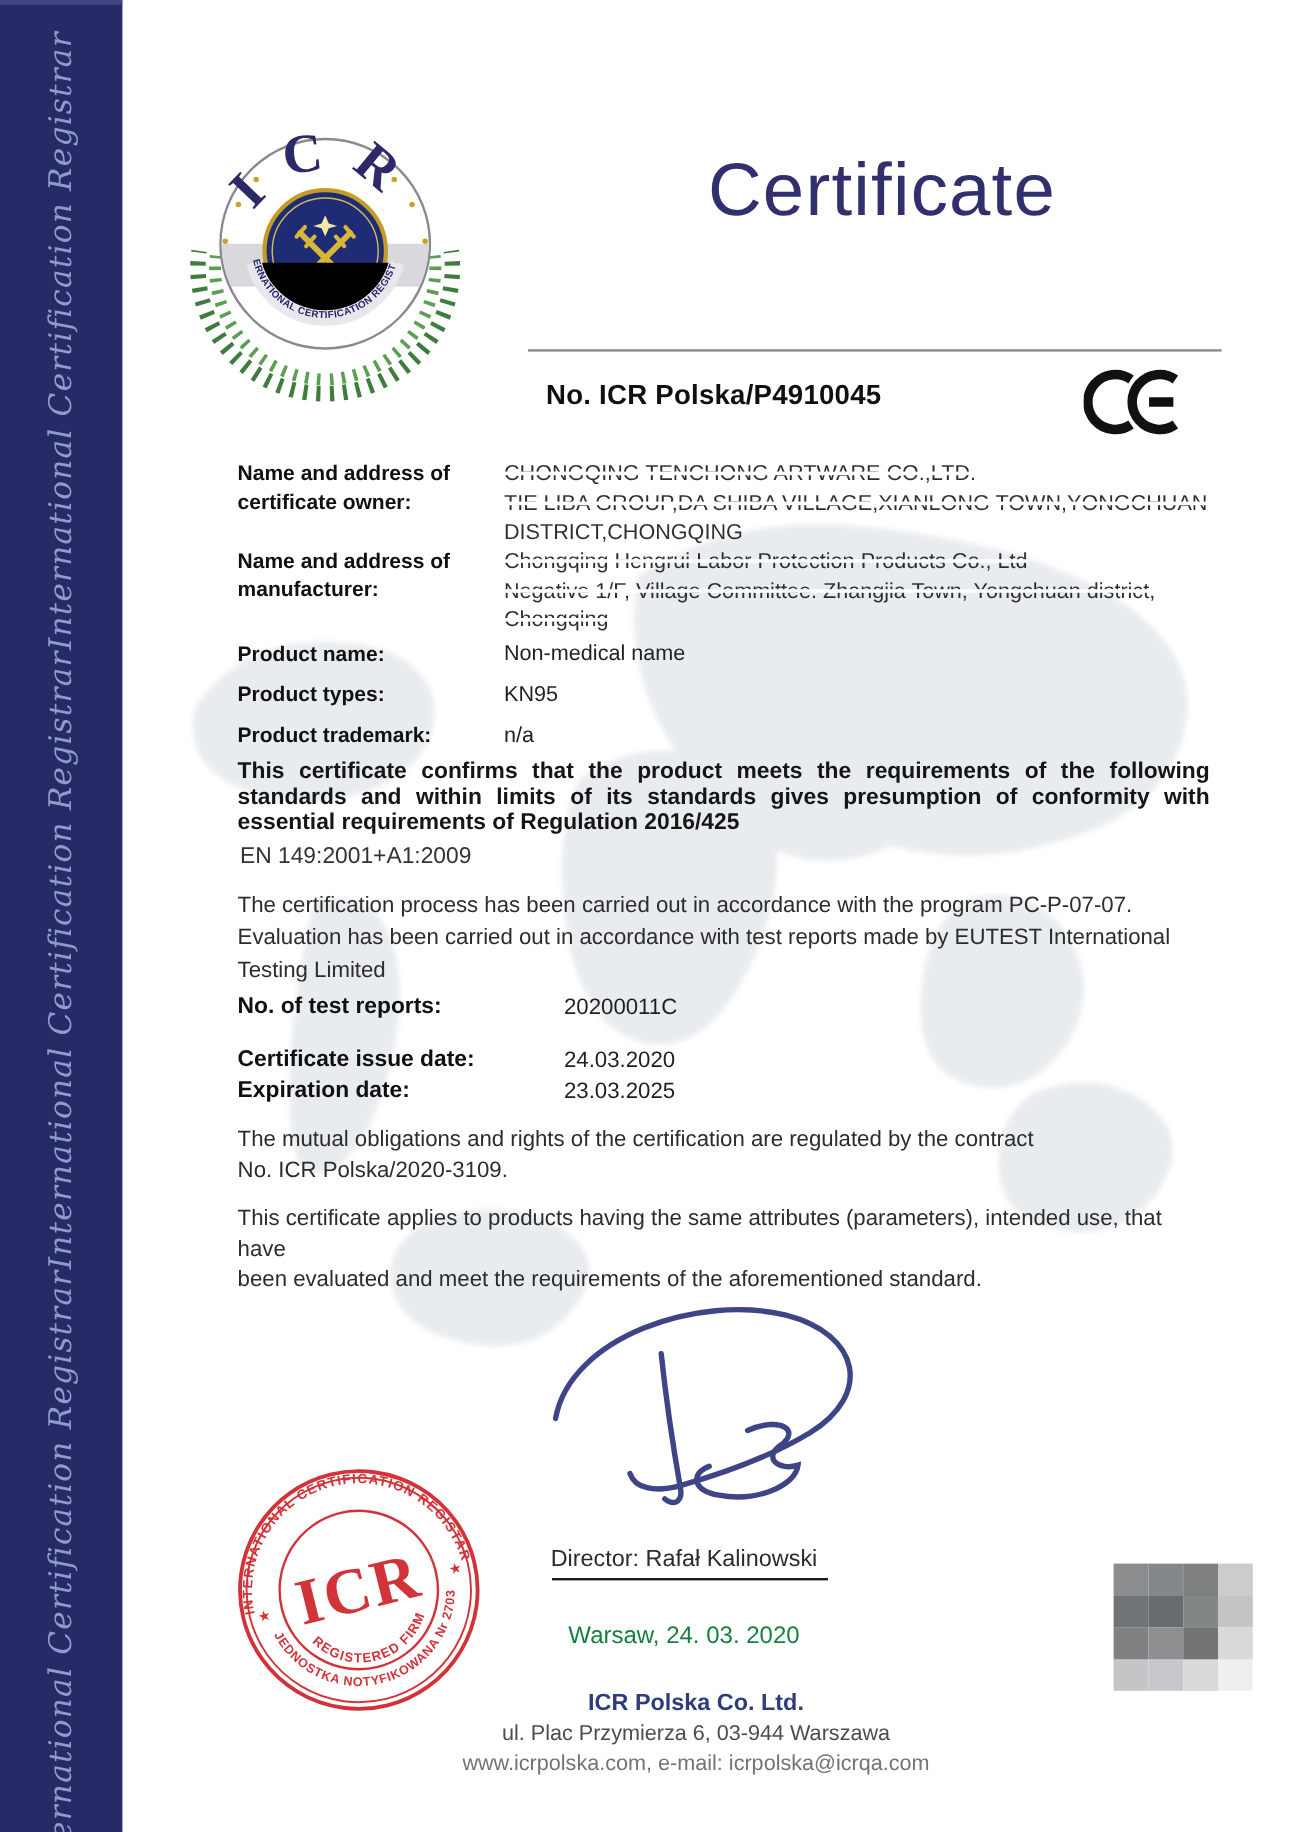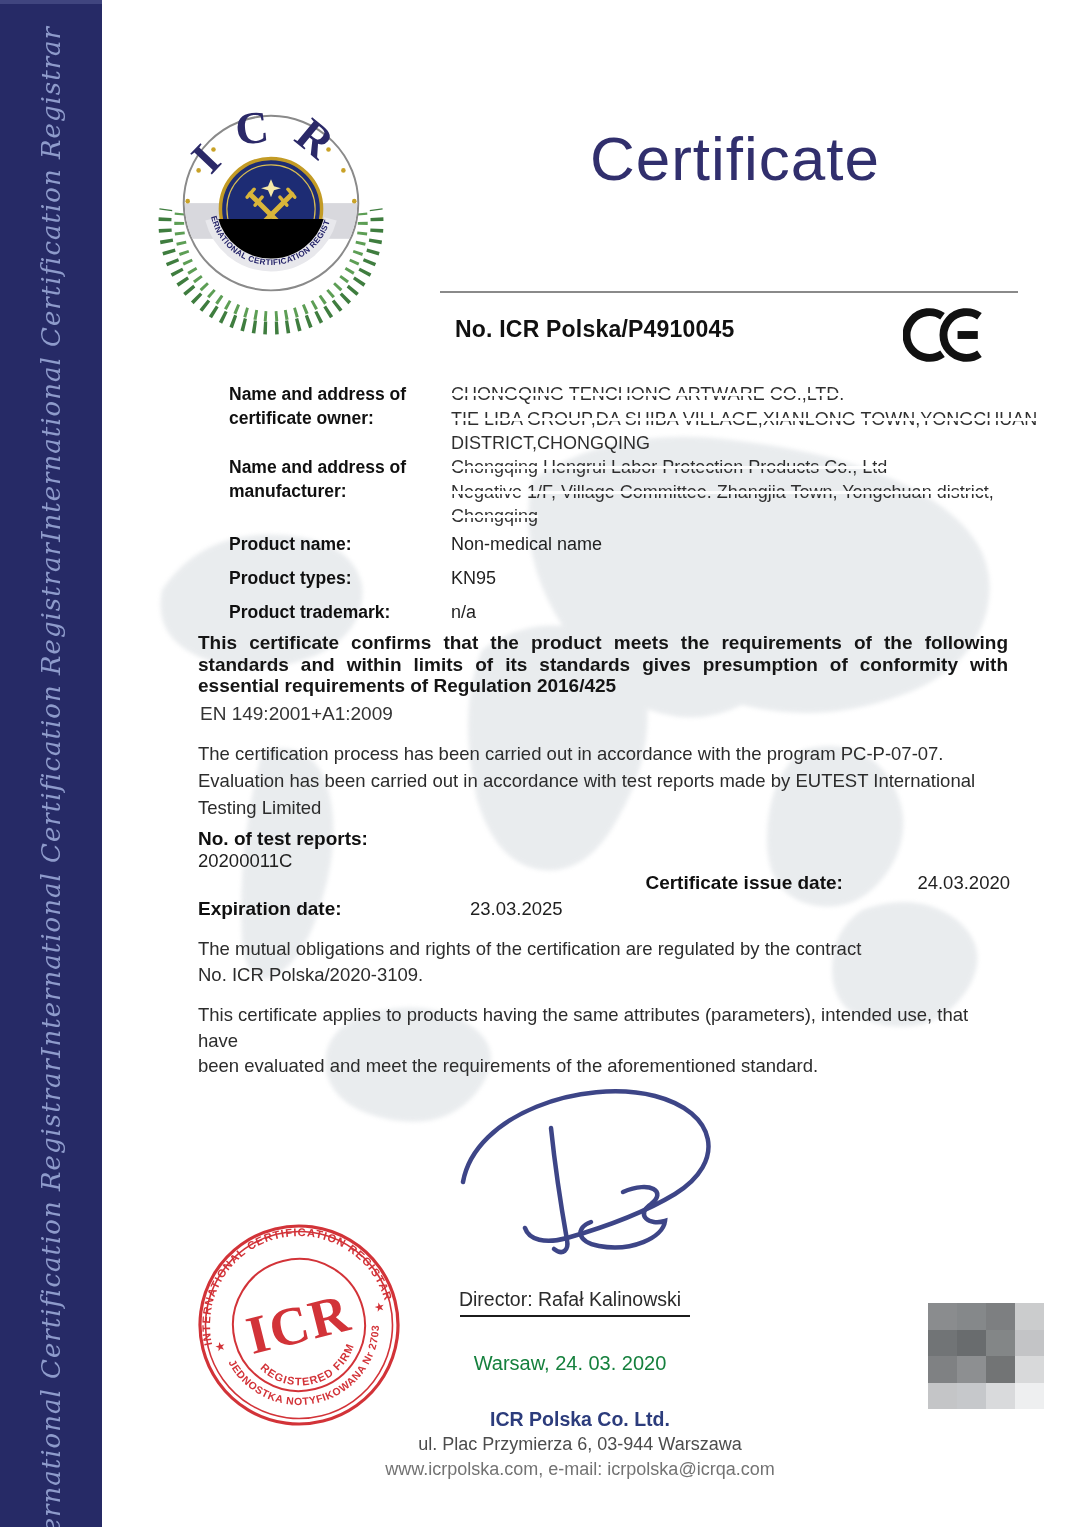--- a/index.html
+++ b/index.html
@@ -20,45 +20,45 @@
 
   
   .logo{position:absolute;left:152px;top:92px;width:238px;height:248px;}
   .title{position:absolute;left:450px;top:128px;width:570px;text-align:center;
          font-size:62px;font-weight:400;color:#312f6d;letter-spacing:1px;line-height:1;}
   .title-rule{position:absolute;left:440px;top:291px;width:578px;height:2px;background:#8a8a8a;}
   .cert-no{position:absolute;left:455px;top:316px;font-size:23px;font-weight:bold;color:#101010;letter-spacing:.2px;}
   .ce{position:absolute;left:903px;top:303px;width:88px;height:64px;}
 
   
-  .frow{position:absolute;left:198px;width:812px;display:flex;margin-left:31px;}
+  .frow{position:absolute;left:198px;width:812px;display:flex;}
   .flabel{width:222px;flex:none;font-weight:bold;font-size:17.5px;line-height:24px;color:#101010;}
   .fvalue{font-size:18px;line-height:24.5px;color:#1f1f1f;}
   .row-owner{top:382px;}
   .row-manufacturer{top:455px;}
-  .row-pname{top:532px;}
+  .row-pname{top:532px;align-items:flex-end;}
   .row-ptypes{top:566px;}
   .row-pmark{top:600px;}
 
   .deg{filter:blur(.55px);opacity:.93;}
   .cut{text-decoration:line-through;text-decoration-color:#ffffff;text-decoration-thickness:2.5px;}
 
   
   .para{position:absolute;left:198px;width:810px;color:#2c2c2c;}
   .confirm{top:632px;font-size:19px;font-weight:bold;line-height:21.5px;text-align:justify;color:#151515;}
   .standard{top:703px;left:200px;font-size:19px;color:#333;}
   .process{top:740px;font-size:18.5px;line-height:27px;white-space:pre-line;}
   .contract{top:936px;font-size:18.5px;line-height:25.5px;white-space:pre-line;}
   .applies{top:1002px;font-size:18.5px;line-height:25.5px;white-space:pre-line;}
 
   .drow{position:absolute;left:198px;width:812px;display:flex;}
   .dlabel{width:272px;flex:none;font-weight:bold;font-size:19px;color:#101010;}
   .dvalue{font-size:18.5px;color:#1f1f1f;}
-  .row-reports{top:828px;flex-direction:column;}
-  .row-issue{top:872px;justify-content:flex-end;}
+  .row-reports{top:828px;}
+  .row-issue{top:872px;}
   .row-expire{top:898px;}
 
   
   .sig{position:absolute;left:425px;top:1070px;width:335px;height:228px;}
   .director{position:absolute;left:420px;top:1288px;width:300px;text-align:center;
             font-size:19.5px;color:#2b2b2b;}
   .director-line{position:absolute;left:460px;top:1315px;width:230px;height:2px;background:#1c1c1c;}
   .warsaw{position:absolute;left:420px;top:1352px;width:300px;text-align:center;font-size:20px;color:#15803d;}
 
   

